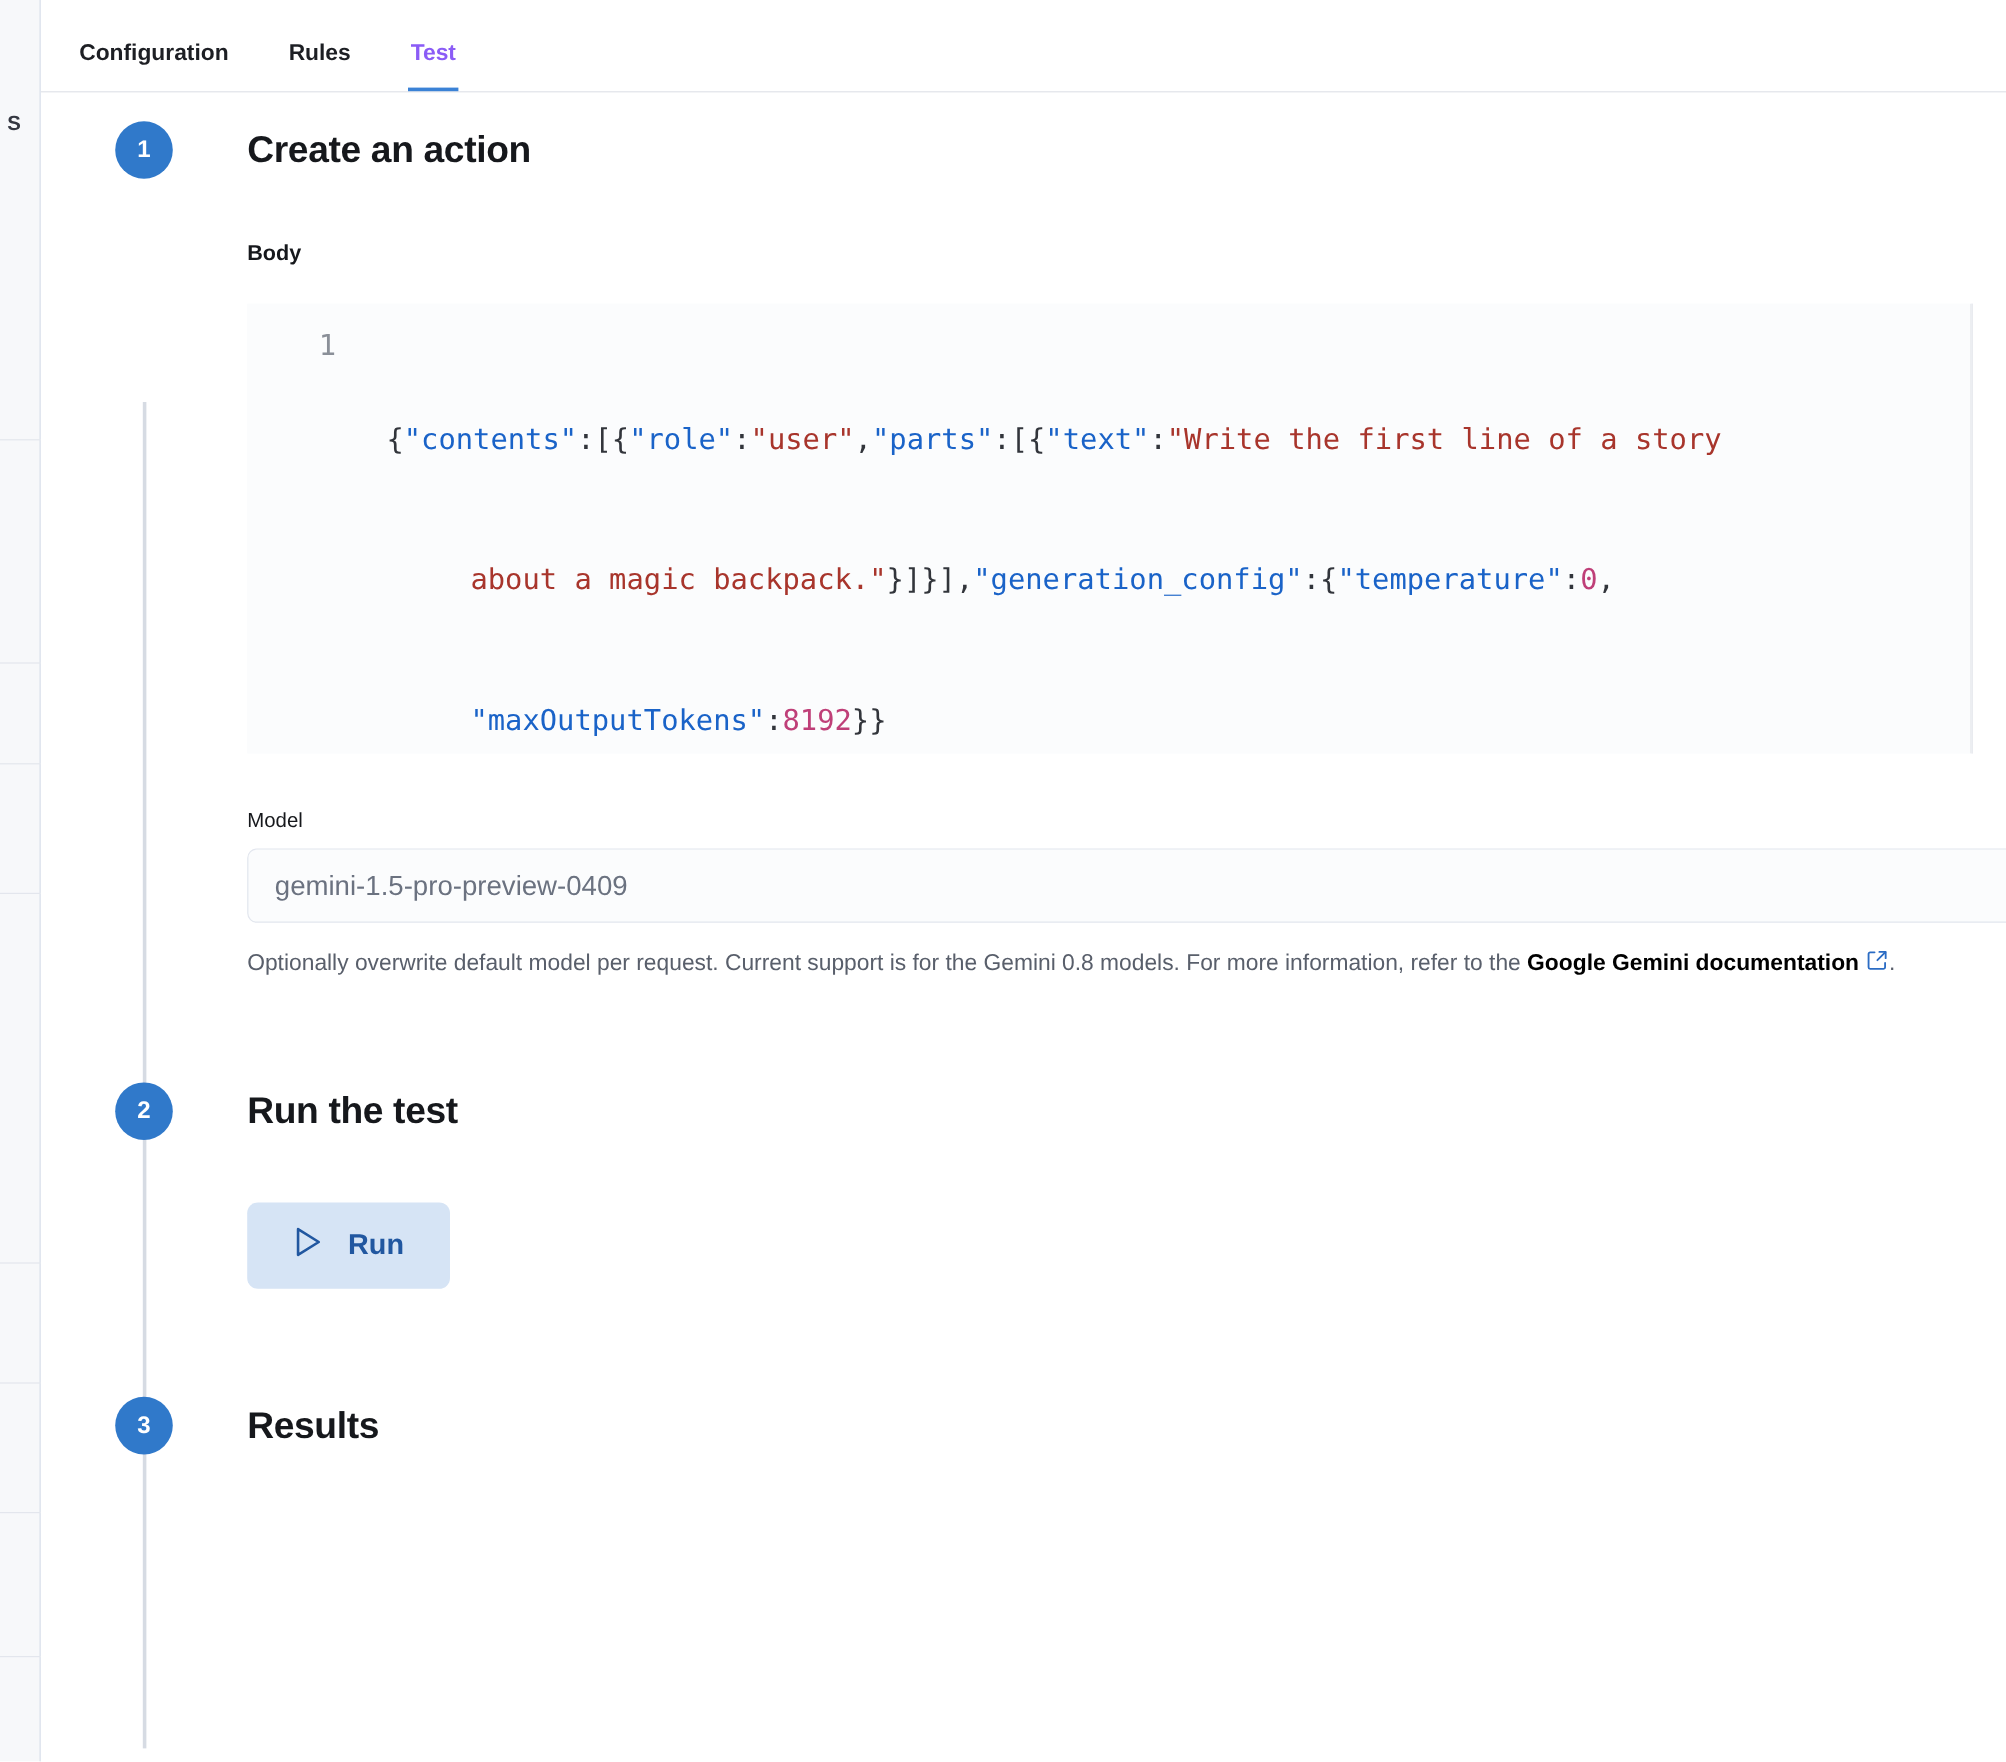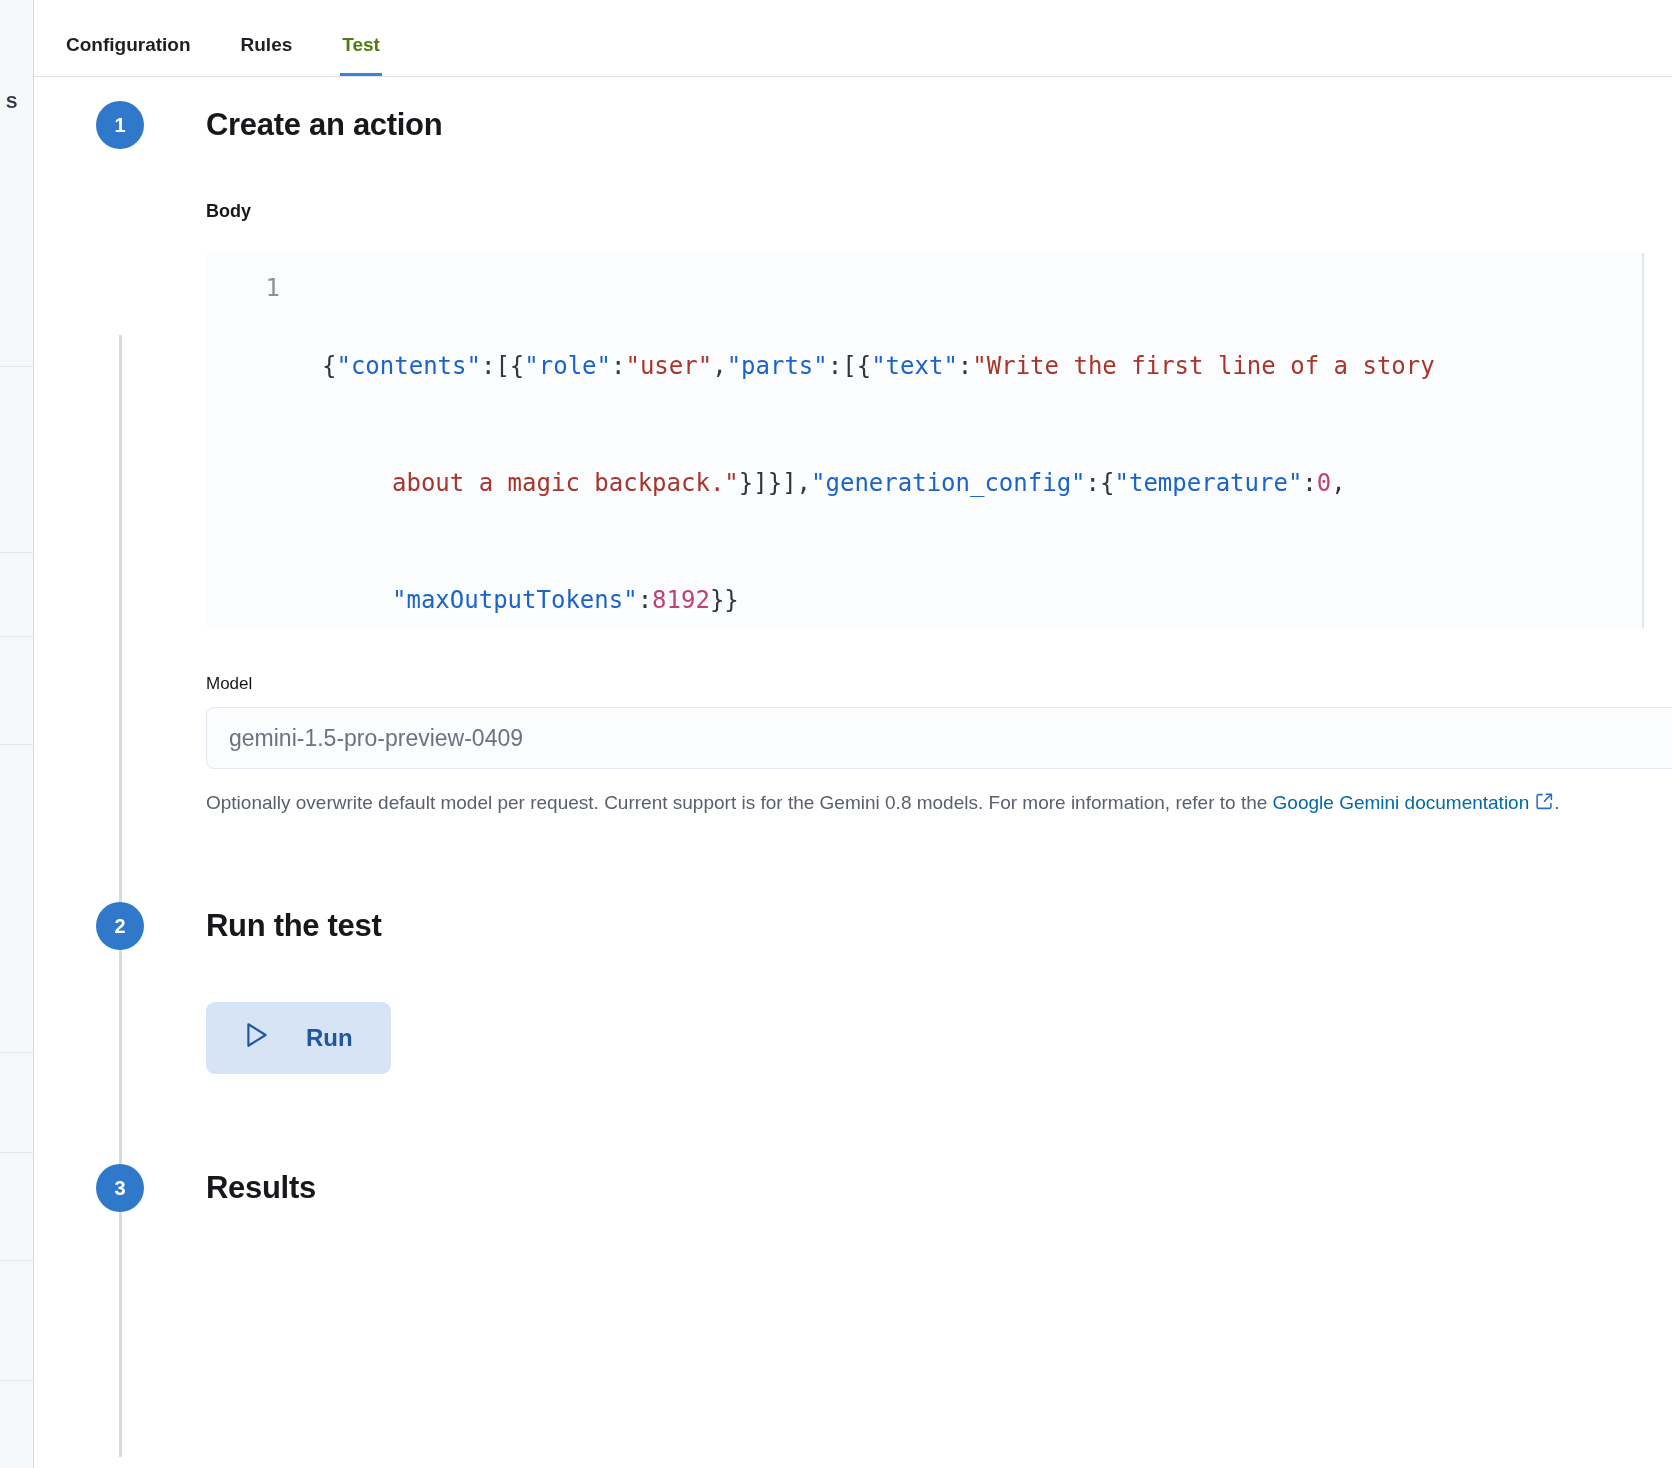--- a/index.html
+++ b/index.html
@@ -44,21 +44,21 @@
     display:flex; align-items:flex-start; gap:46px;
     padding: 34px 0 0 30px;
     border-bottom:1px solid #e0e3e9;
   }
   .tab {
     font-size:19px; font-weight:700; color:#1d1f24;
     padding: 0 2px 17px 2px;
     border-bottom:3px solid transparent;
     cursor:pointer; white-space:nowrap;
   }
-  .tab.active { color:#4d7c0f; border-bottom-color:#3b82d6; }
+  .tab.active { color:#8b5cf6; border-bottom-color:#3b82d6; }
 
   
   .steps { position:relative; padding: 24px 0 0 0; }
   .rail {
     position:absolute; left:85px; top:258px; width:3px; height:1122px;
     background:#d6dbe3;
   }
   .step-marker {
     position:absolute; left:0; top:0;
     width:48px; height:48px; border-radius:50%;
@@ -124,32 +124,32 @@
     padding:0 22px;
     font-size:23px;
     color:#6b7280;
   }
   .helper {
     margin-top:18px;
     font-size:19px; line-height:31px; color:#595f6b;
     max-width:1420px;
   }
   .helper a {
-    color:#0369a1; text-decoration:none; font-weight:400;margin-top:23px;
+    color:#000000; text-decoration:none; font-weight:700;margin-top:23px;
   }
   .ext-icon { display:inline-block; vertical-align:-2px; margin-left:6px; }
 
   
   .step2 { position:relative; margin-top:82px; padding-left:62px; }
   .step2-head { position:relative; height:48px; }
   .step2-head .step-title { margin-left:110px; }
 
   .run-wrap { margin-left:110px; padding-top:52px; }
   .run-btn {
-    display:inline-flex; align-items:center; gap:36px;
+    display:inline-flex; align-items:center; gap:20px;
     background:#d6e4f5; border:none; border-radius:9px;
     height:72px; padding: 0 38px;
     color:#2157a0; font-size:24px; font-weight:700;
     font-family:"Liberation Sans", sans-serif;
     cursor:pointer;
   }
 
   
   .step3 { position:relative; margin-top:90px; padding-left:62px; }
   .step3-head { position:relative; height:48px; }

